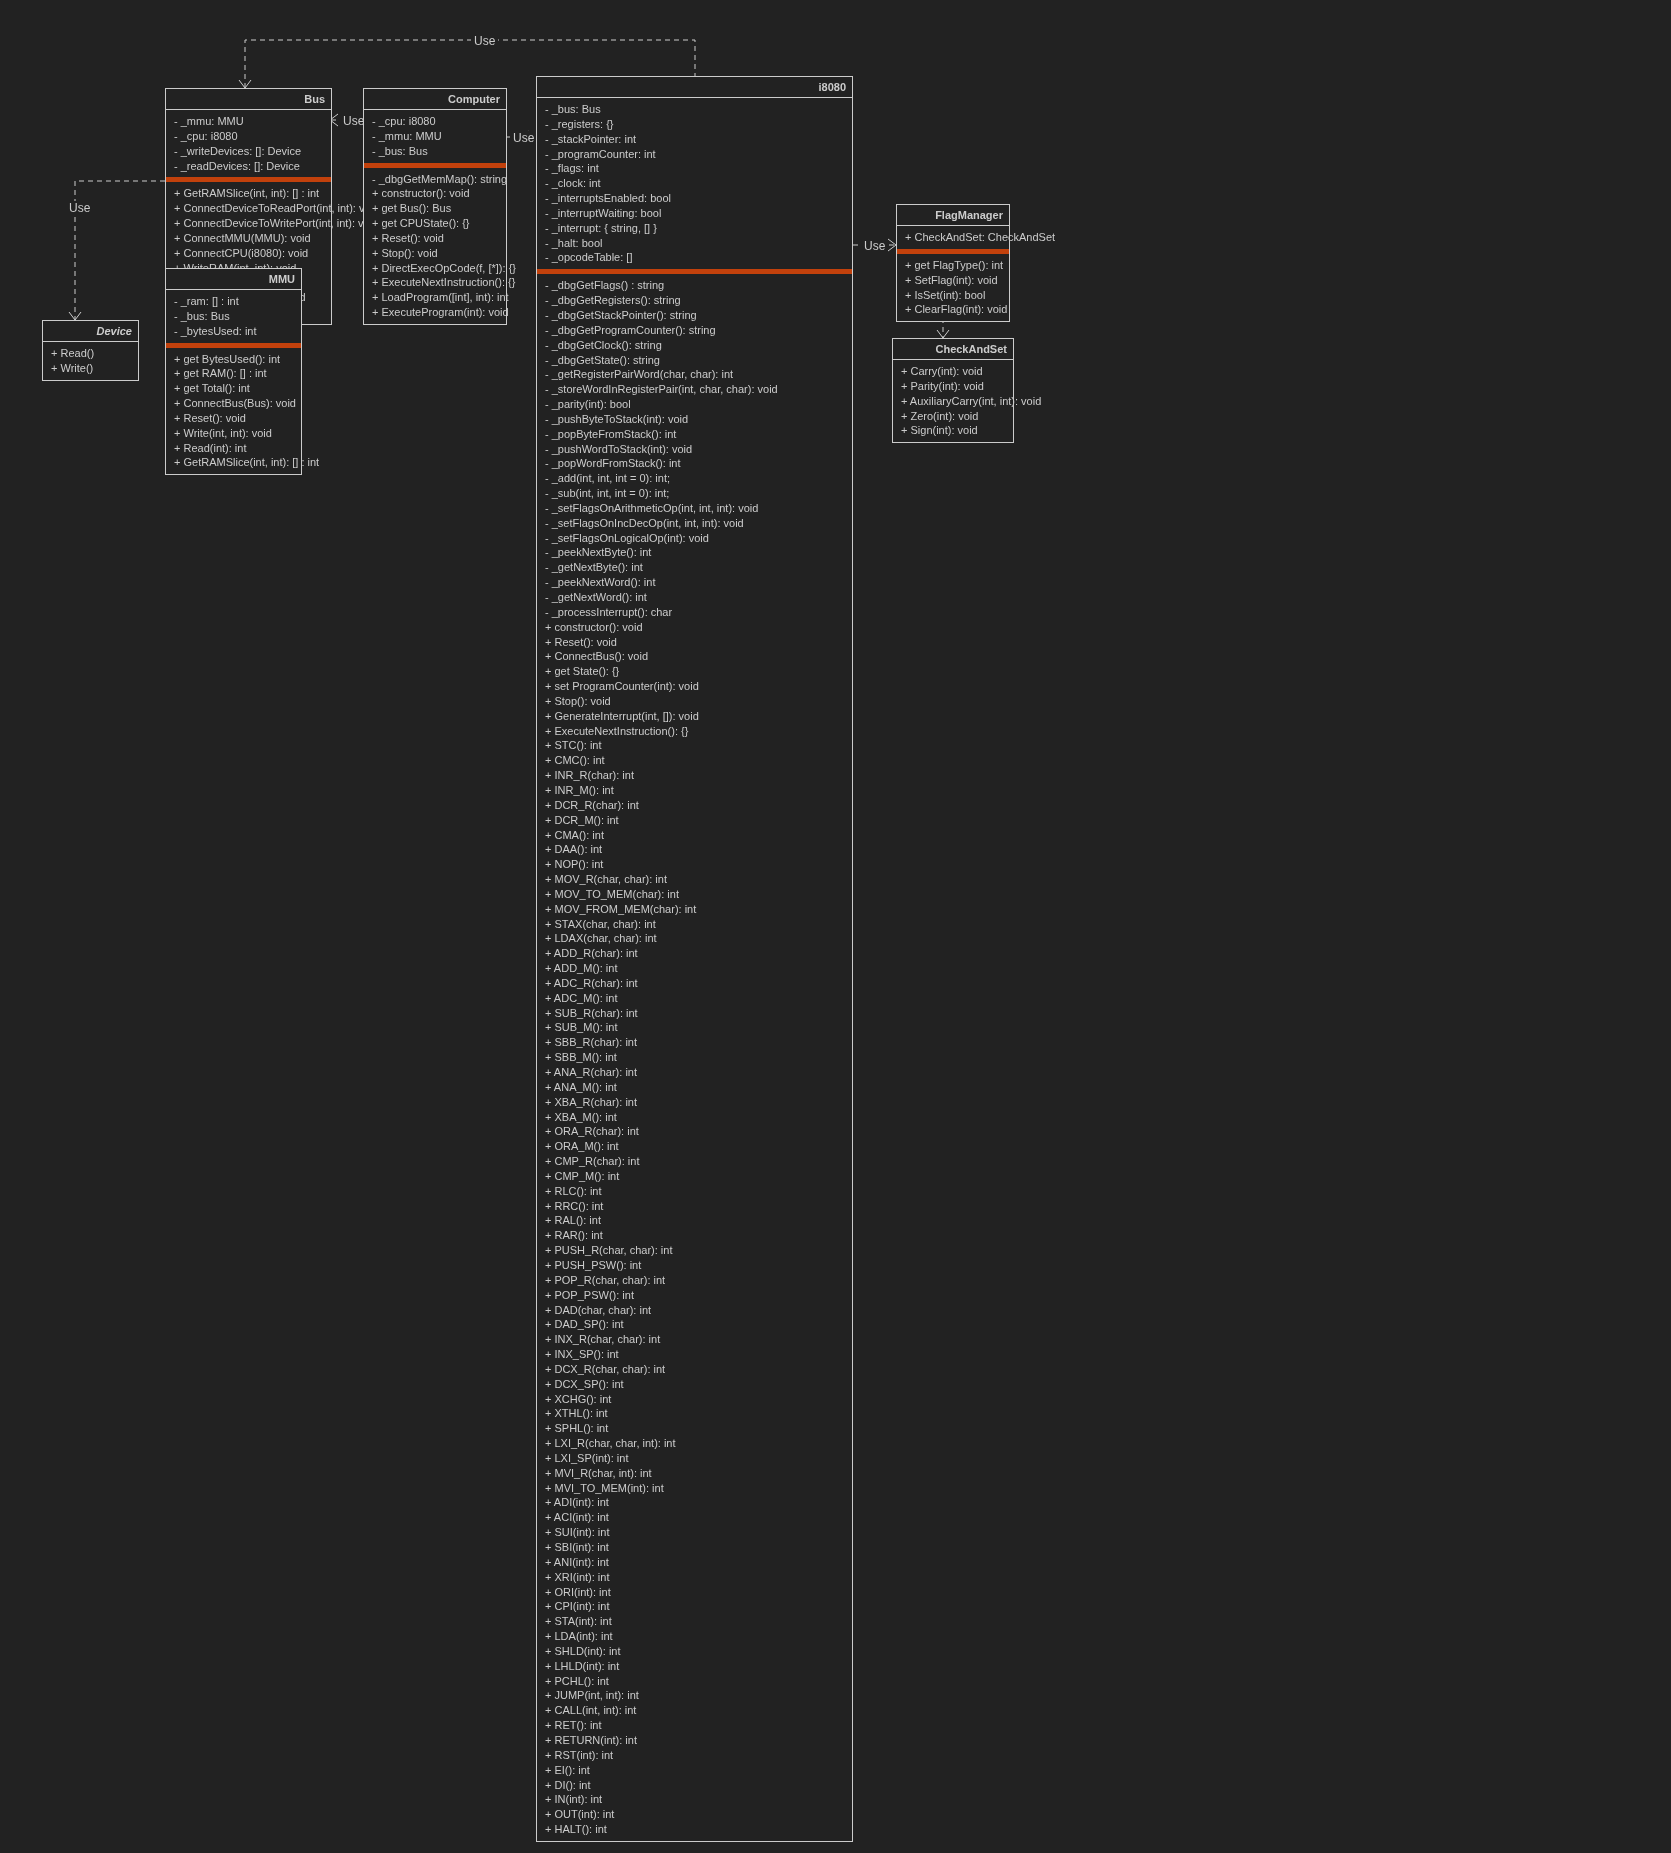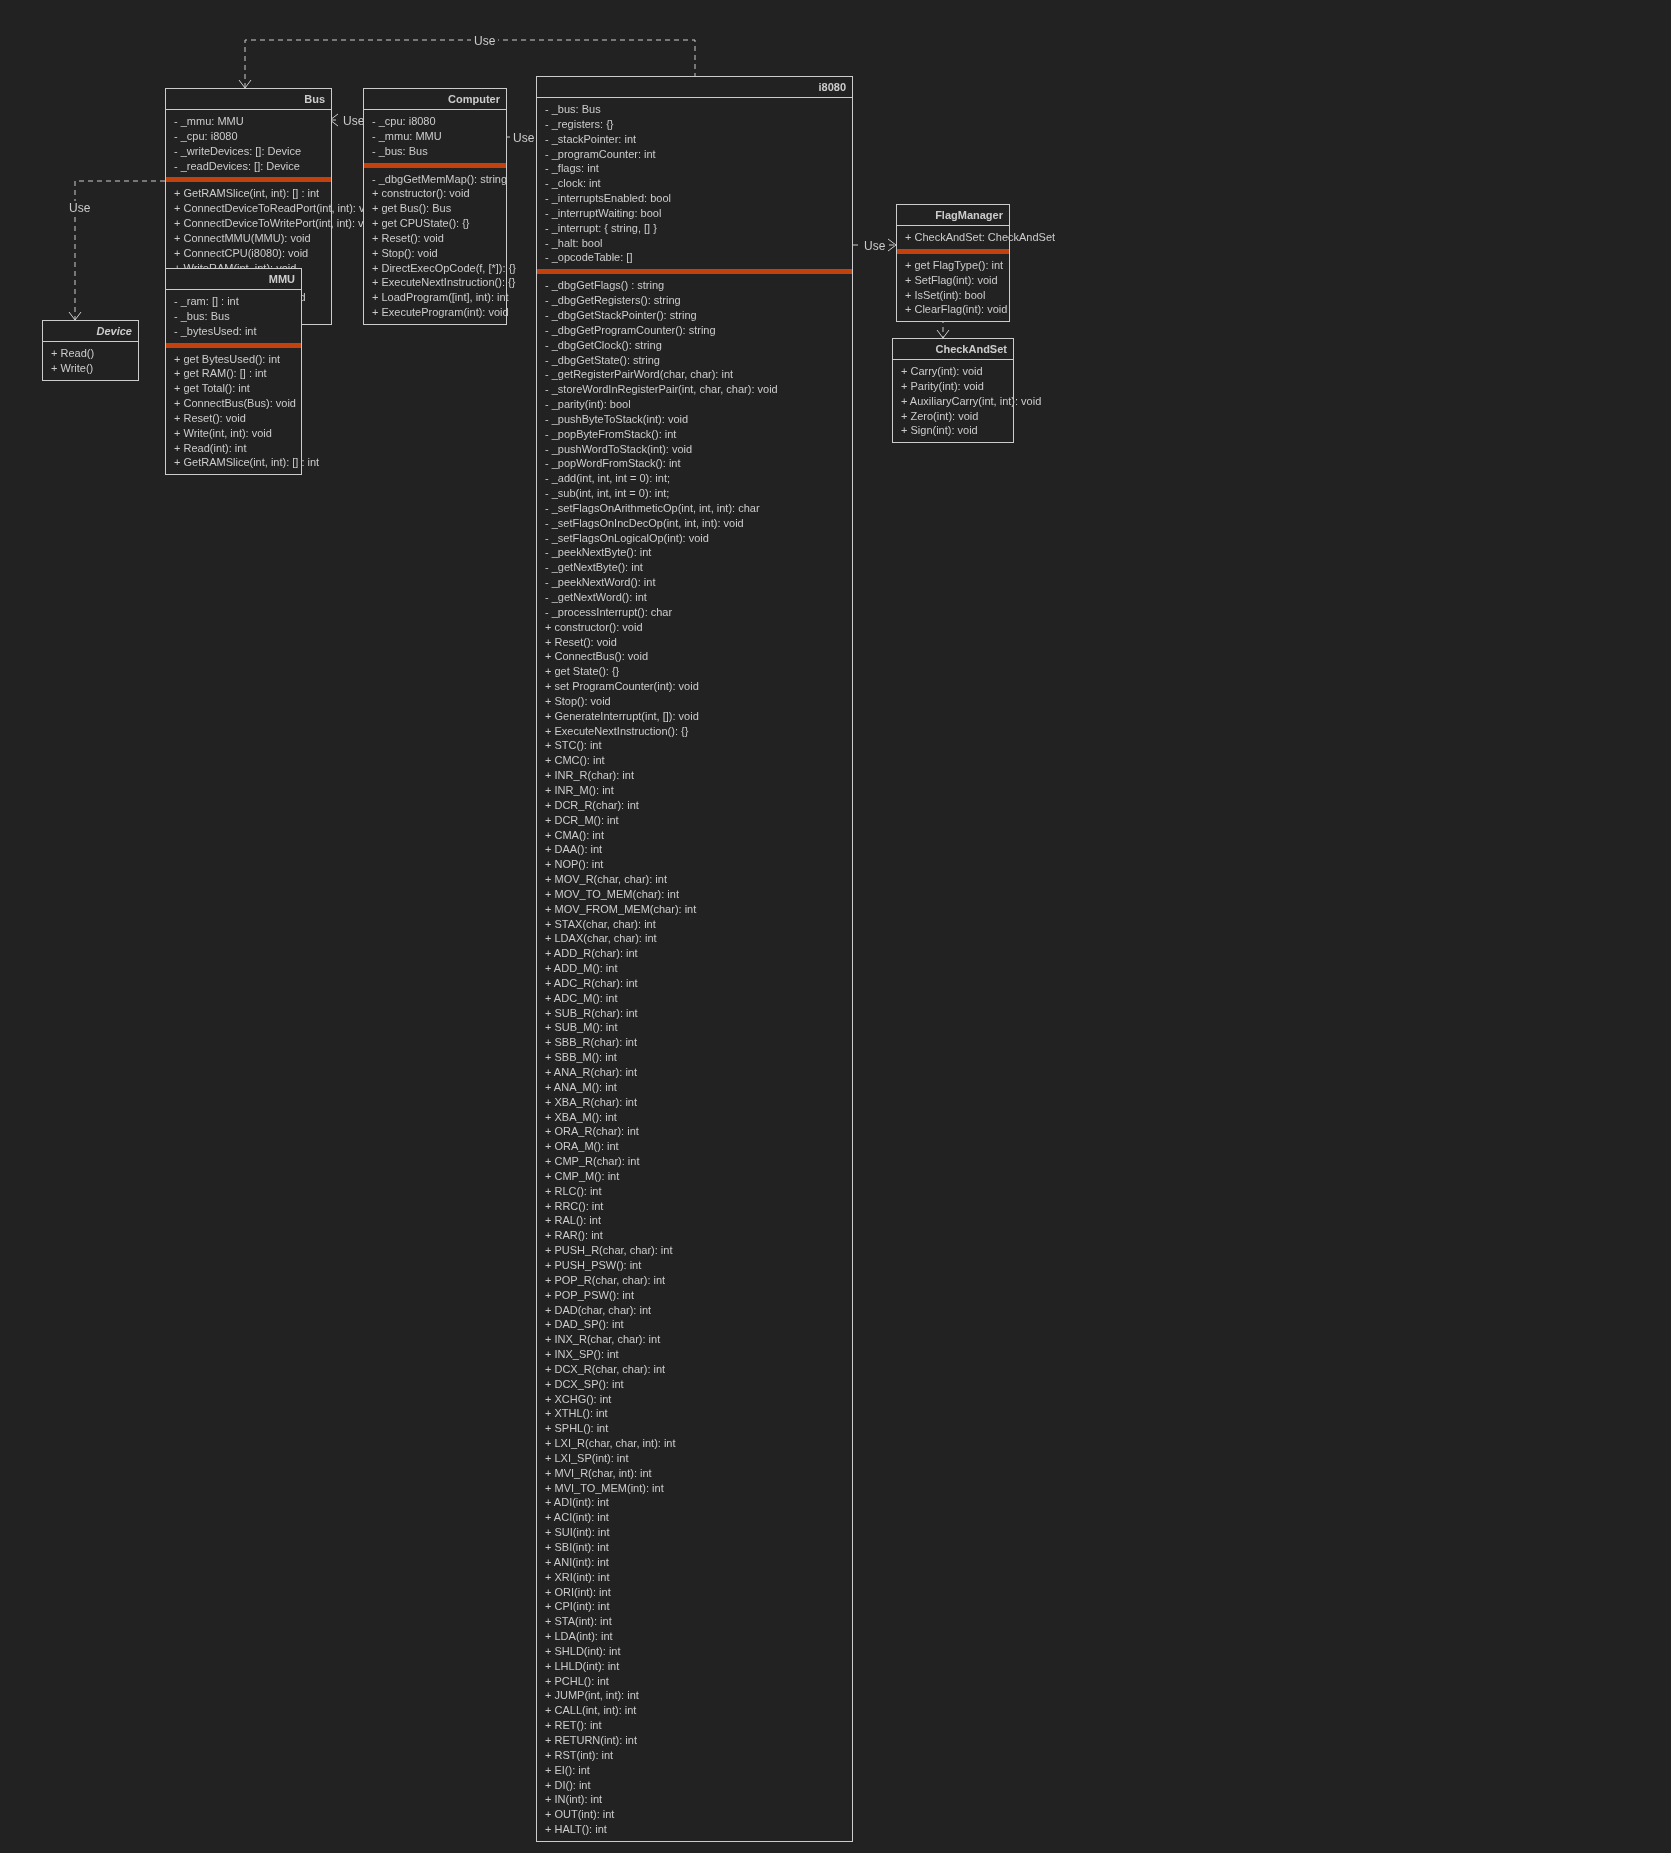--- a/index.html
+++ b/index.html
@@ -146,21 +146,21 @@
         <div class="row">- _dbgGetState(): string</div>
         <div class="row">- _getRegisterPairWord(char, char): int</div>
         <div class="row">- _storeWordInRegisterPair(int, char, char): void</div>
         <div class="row">- _parity(int): bool</div>
         <div class="row">- _pushByteToStack(int): void</div>
         <div class="row">- _popByteFromStack(): int</div>
         <div class="row">- _pushWordToStack(int): void</div>
         <div class="row">- _popWordFromStack(): int</div>
         <div class="row">- _add(int, int, int = 0): int;</div>
         <div class="row">- _sub(int, int, int = 0): int;</div>
-        <div class="row">- _setFlagsOnArithmeticOp(int, int, int): char</div>
+        <div class="row">- _setFlagsOnArithmeticOp(int, int, int): void</div>
         <div class="row">- _setFlagsOnIncDecOp(int, int, int): void</div>
         <div class="row">- _setFlagsOnLogicalOp(int): void</div>
         <div class="row">- _peekNextByte(): int</div>
         <div class="row">- _getNextByte(): int</div>
         <div class="row">- _peekNextWord(): int</div>
         <div class="row">- _getNextWord(): int</div>
         <div class="row">- _processInterrupt(): char</div>
         <div class="row">+ constructor(): void</div>
         <div class="row">+ Reset(): void</div>
         <div class="row">+ ConnectBus(): void</div>

